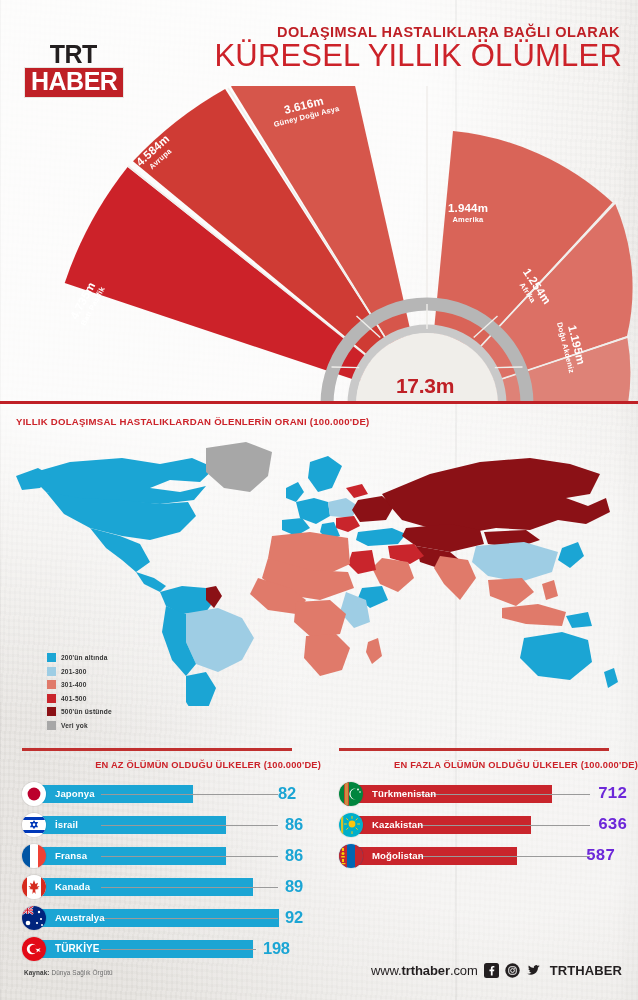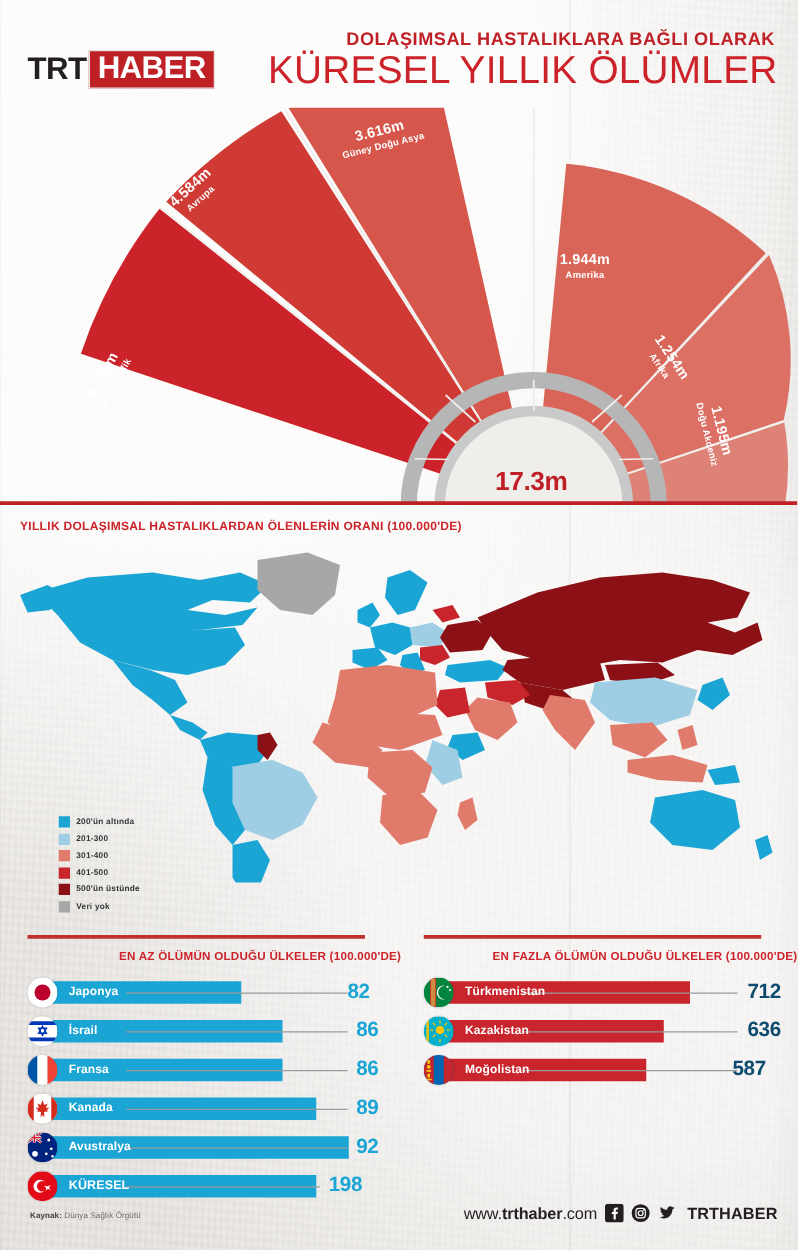--- a/index.html
+++ b/index.html
@@ -24,21 +24,21 @@
     content:"";position:absolute;inset:0;
     background:linear-gradient(90deg,rgba(0,0,0,.05) 0 1px,rgba(0,0,0,0) 1px 100%) 0 0/ 638px 100%,
                linear-gradient(90deg,rgba(0,0,0,0) 0 96%,rgba(0,0,0,.035) 100%);
     opacity:.6;
   }
   .fold{position:absolute;top:0;bottom:0;left:455px;width:2px;background:rgba(0,0,0,.035);z-index:1;}
   .wrap{position:relative;z-index:2;width:638px;height:1000px;}
 
   
   .header{position:absolute;left:0;top:0;width:638px;height:88px;}
-  .logo{position:absolute;left:22px;top:42px;display:flex;align-items:center;height:26px;}
+  .logo{position:absolute;left:22px;top:42px;display:flex;align-items:center;height:26px;flex-direction:column;}
   .logo-trt{font-weight:bold;font-size:25px;letter-spacing:-.5px;color:#231f20;line-height:1;}
   .logo-haber{font-weight:bold;font-size:25px;letter-spacing:-.5px;color:#ffffff;background:#bf2026;
     padding:1px 6px 3px 6px;margin-left:2px;line-height:1;border:1px solid #e8e5e1;}
   .head-sub{position:absolute;right:18px;top:24px;text-align:right;color:#bf2026;
     font-size:14.5px;font-weight:bold;letter-spacing:.45px;}
   .head-title{position:absolute;right:16px;top:40px;text-align:right;color:#cc2229;
     font-size:31px;font-weight:normal;letter-spacing:.2px;line-height:1;}
 
   
   .fan{position:absolute;left:0;top:86px;width:638px;height:318px;overflow:hidden;}
@@ -75,21 +75,21 @@
   .flag svg{display:block;}
   .barzone{position:relative;flex:1;height:30px;margin-left:-5px;}
   .bar{position:absolute;left:0;top:6px;height:18px;}
   .bar.blue{background:#1ba5d4;}
   .bar.red{background:#c9252c;}
   .leader{position:absolute;top:15px;height:1px;background:#9a9a9a;}
   .cname{position:absolute;left:14px;top:9px;color:#fff;font-size:9.6px;font-weight:bold;
     letter-spacing:.1px;z-index:2;background:transparent;padding-right:3px;}
   .val{position:absolute;top:5px;font-size:16.5px;font-weight:bold;letter-spacing:-.3px;}
   .val.blue{color:#1ba5d4;}
-  .val.red{color:#0c4a6e;}
+  .val.red{color:#6d28d9;font-family:Liberation Mono, monospace;}
   .tr-row .cname{font-size:10px;}
 
   
   .src{position:absolute;left:24px;top:969px;font-size:6.4px;color:#6b6b6b;letter-spacing:.1px;}
   .src b{color:#3d3d3d;}
   .foot{position:absolute;right:16px;top:963px;display:flex;align-items:center;gap:6px;}
   .url{font-size:13px;color:#231f20;letter-spacing:-.1px;}
   .url b{font-weight:bold;}
   .sico{width:15px;height:15px;display:block;}
   .foot-name{font-size:13px;font-weight:bold;color:#231f20;letter-spacing:.1px;margin-left:3px;}
@@ -377,21 +377,21 @@
         <svg width="24" height="24" viewBox="0 0 24 24">
             <rect width="24" height="24" fill="#e30a17"></rect>
         <circle cx="10" cy="12" r="5.2" fill="#fff"></circle>
             <circle cx="11.8" cy="12" r="4.2" fill="#e30a17"></circle>
         <path d="M16.2 12 L18.6 10.9 L17.2 13 L18.6 15 L16.3 14 L14.6 15.6 L14.9 13.1 L13.2 11.7 Z" fill="#fff"></path>
           </svg>
       </span>
       <span class="barzone">
         <span class="bar blue" style="width:212px"></span>
         <span class="leader" style="left:60px;width:155px"></span>
-        <span class="cname">KÜRESEL</span>
+        <span class="cname">TÜRKİYE</span>
         <span class="val blue" style="left:222px">198</span>
       </span>
     </div>
   </div>
 
   <div class="panel right">
     <div class="p-rule"></div>
     <div class="p-title">
       <span>EN FAZLA ÖLÜMÜN OLDUĞU ÜLKELER </span><span>(100.000'DE)</span>
     </div>

